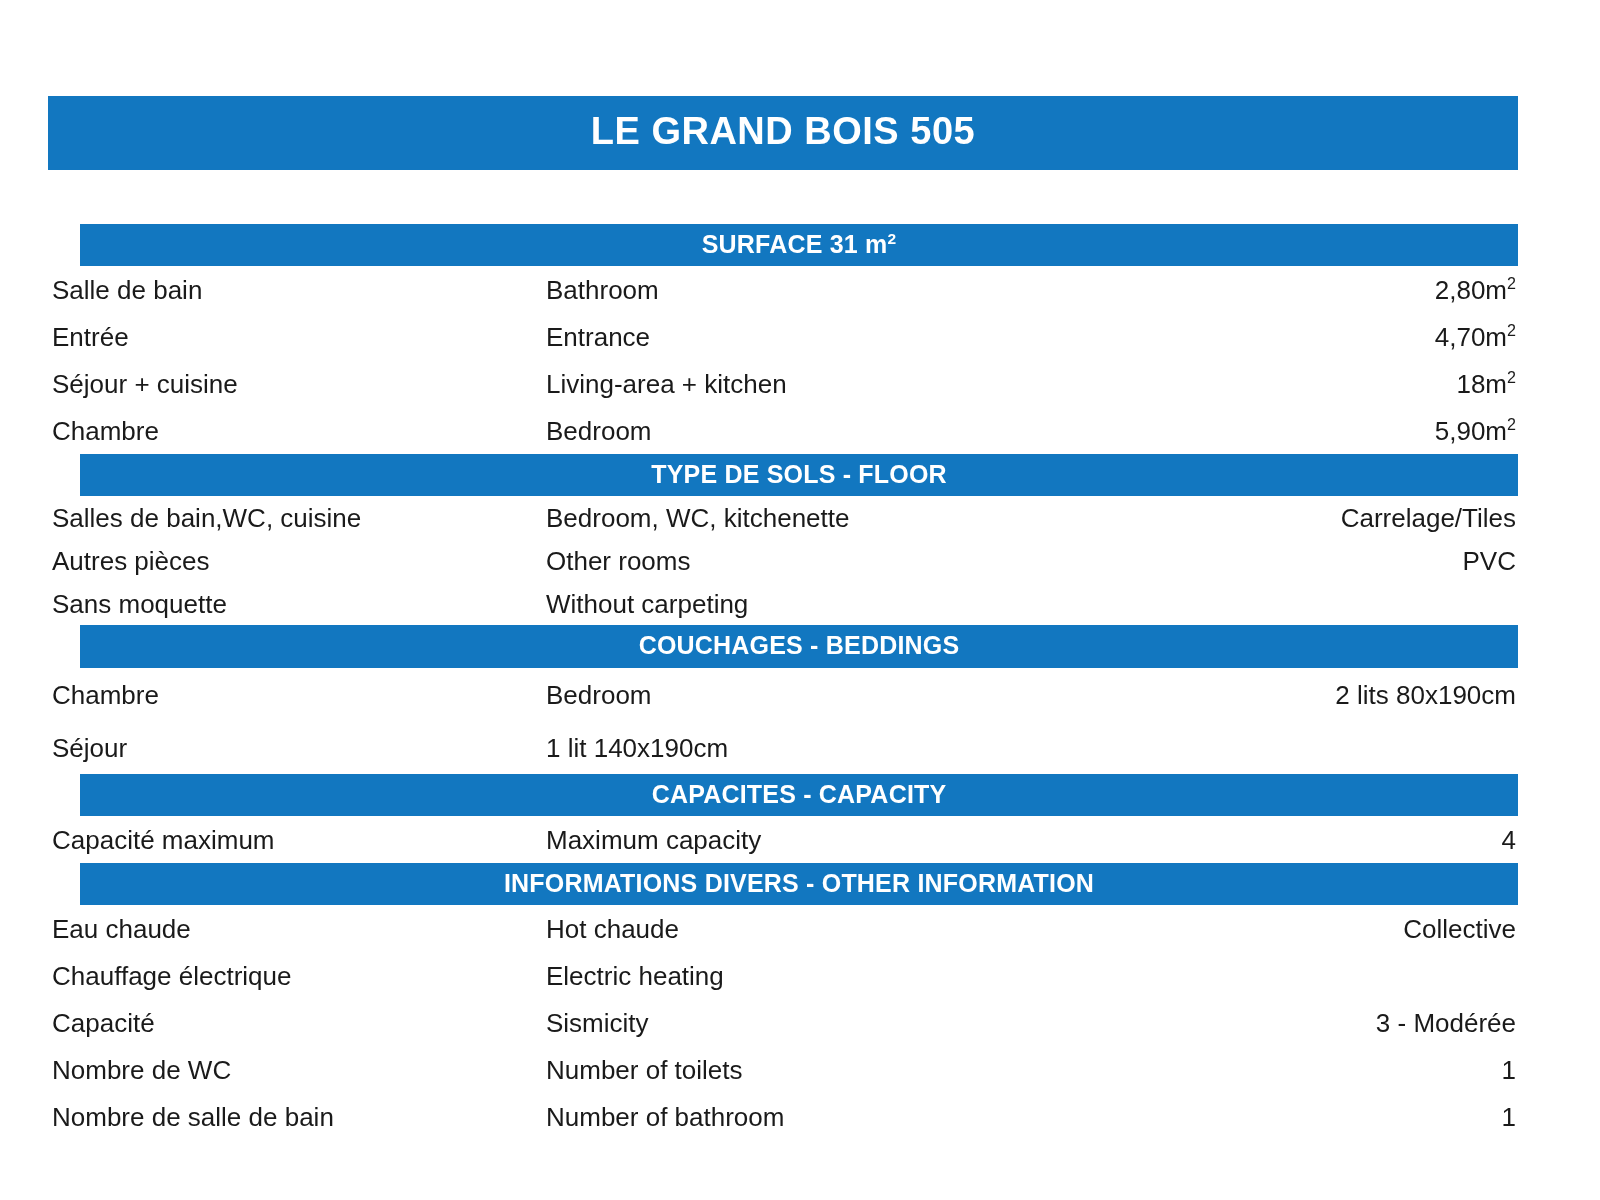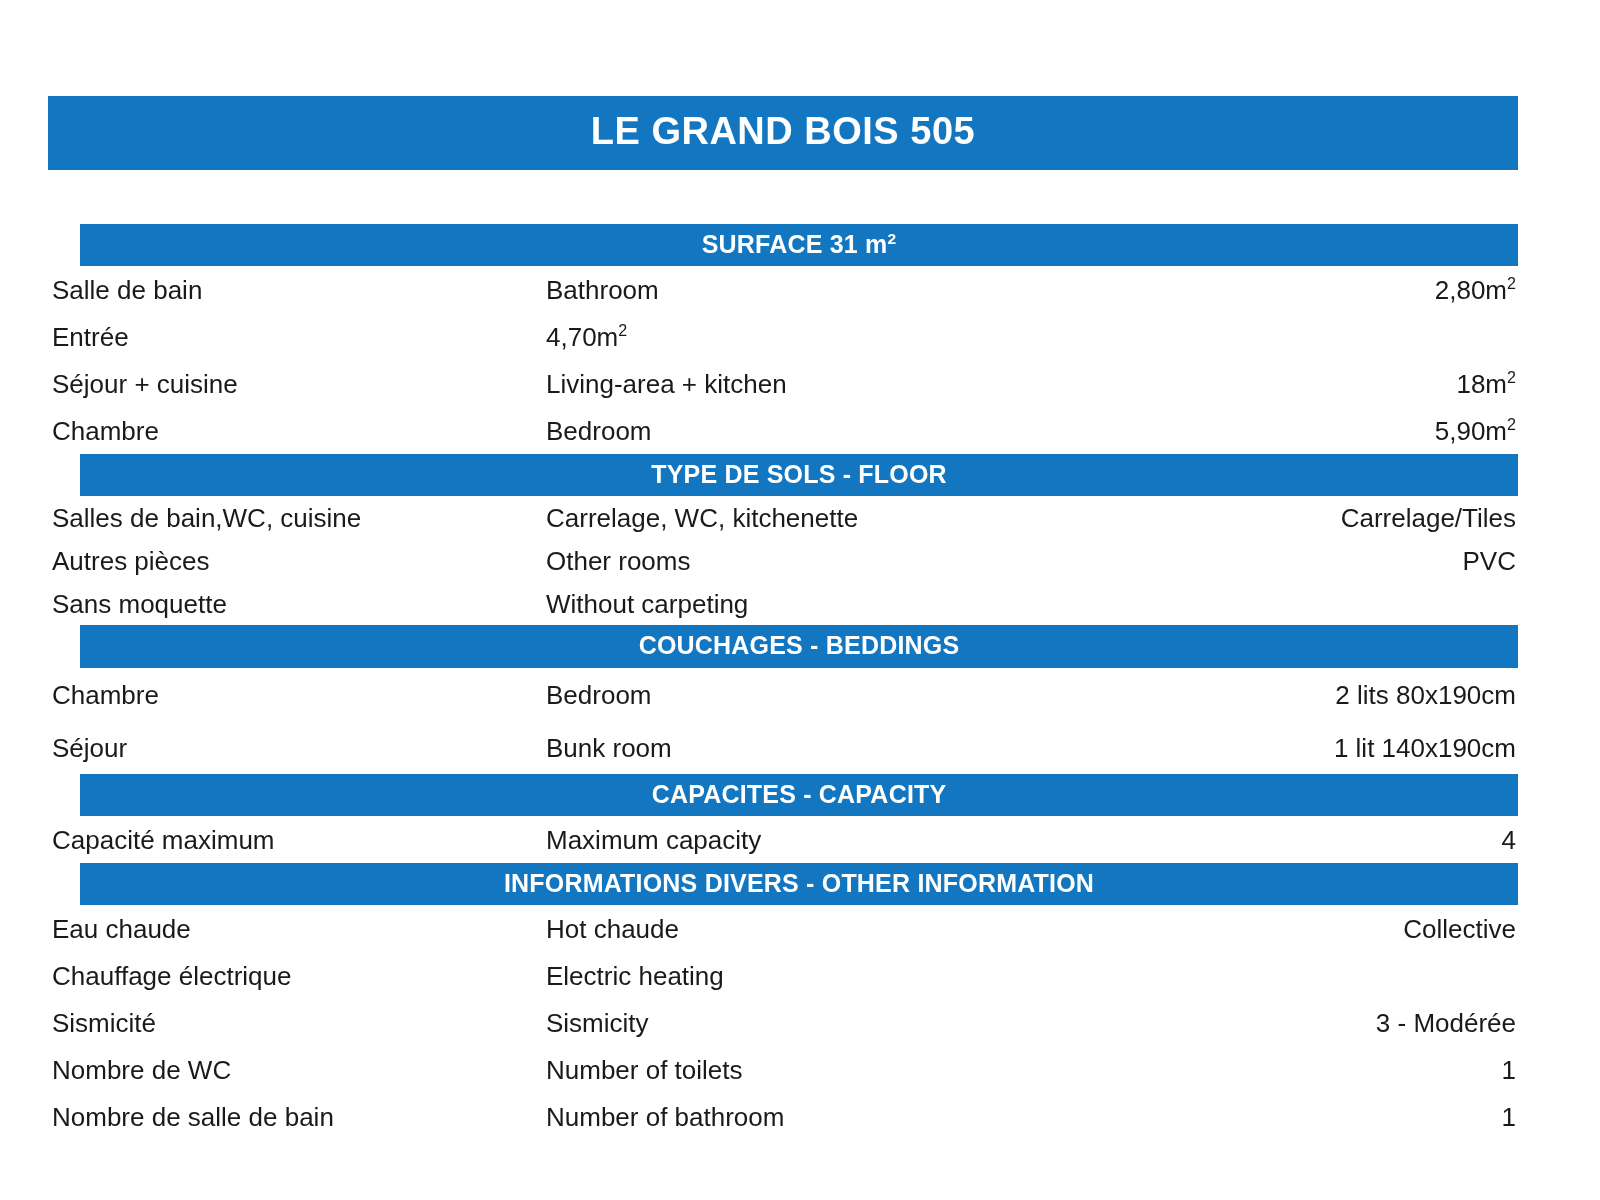--- a/index.html
+++ b/index.html
@@ -92,38 +92,39 @@
   <div id="sections-root">
       <div class="section-bar">SURFACE 31 m<sup>2</sup></div>
       <div class="rows ">
         <div class="row">
           <div class="col-fr">Salle de bain</div>
           <div class="col-en">Bathroom</div>
           <div class="col-val">2,80m<sup>2</sup></div>
         </div>
         <div class="row">
           <div class="col-fr">Entrée</div>
+          <div class="col-en">Entrance</div>
           <div class="col-val">4,70m<sup>2</sup></div>
         </div>
         <div class="row">
           <div class="col-fr">Séjour + cuisine</div>
           <div class="col-en">Living-area + kitchen</div>
           <div class="col-val">18m<sup>2</sup></div>
         </div>
         <div class="row">
           <div class="col-fr">Chambre</div>
           <div class="col-en">Bedroom</div>
           <div class="col-val">5,90m<sup>2</sup></div>
         </div>
       </div>
       <div class="section-bar">TYPE DE SOLS - FLOOR</div>
       <div class="rows tight">
         <div class="row">
           <div class="col-fr">Salles de bain,WC, cuisine</div>
-          <div class="col-en">Carrelage, WC, kitchenette</div>
+          <div class="col-en">Bedroom, WC, kitchenette</div>
           <div class="col-val">Carrelage/Tiles</div>
         </div>
         <div class="row">
           <div class="col-fr">Autres pièces</div>
           <div class="col-en">Other rooms</div>
           <div class="col-val">PVC</div>
         </div>
         <div class="row">
           <div class="col-fr">Sans moquette</div>
           <div class="col-en">Without carpeting</div>
@@ -132,21 +133,20 @@
       </div>
       <div class="section-bar">COUCHAGES - BEDDINGS</div>
       <div class="rows loose">
         <div class="row">
           <div class="col-fr">Chambre</div>
           <div class="col-en">Bedroom</div>
           <div class="col-val">2 lits 80x190cm</div>
         </div>
         <div class="row">
           <div class="col-fr">Séjour</div>
-          <div class="col-en">Bunk room</div>
           <div class="col-val">1 lit 140x190cm</div>
         </div>
       </div>
       <div class="section-bar">CAPACITES - CAPACITY</div>
       <div class="rows ">
         <div class="row">
           <div class="col-fr">Capacité maximum</div>
           <div class="col-en">Maximum capacity</div>
           <div class="col-val">4</div>
         </div>
@@ -157,21 +157,21 @@
           <div class="col-fr">Eau chaude</div>
           <div class="col-en">Hot chaude</div>
           <div class="col-val">Collective</div>
         </div>
         <div class="row">
           <div class="col-fr">Chauffage électrique</div>
           <div class="col-en">Electric heating</div>
           <div class="col-val"></div>
         </div>
         <div class="row">
-          <div class="col-fr">Sismicité</div>
+          <div class="col-fr">Capacité</div>
           <div class="col-en">Sismicity</div>
           <div class="col-val">3 - Modérée</div>
         </div>
         <div class="row">
           <div class="col-fr">Nombre de WC</div>
           <div class="col-en">Number of toilets</div>
           <div class="col-val">1</div>
         </div>
         <div class="row">
           <div class="col-fr">Nombre de salle de bain</div>

